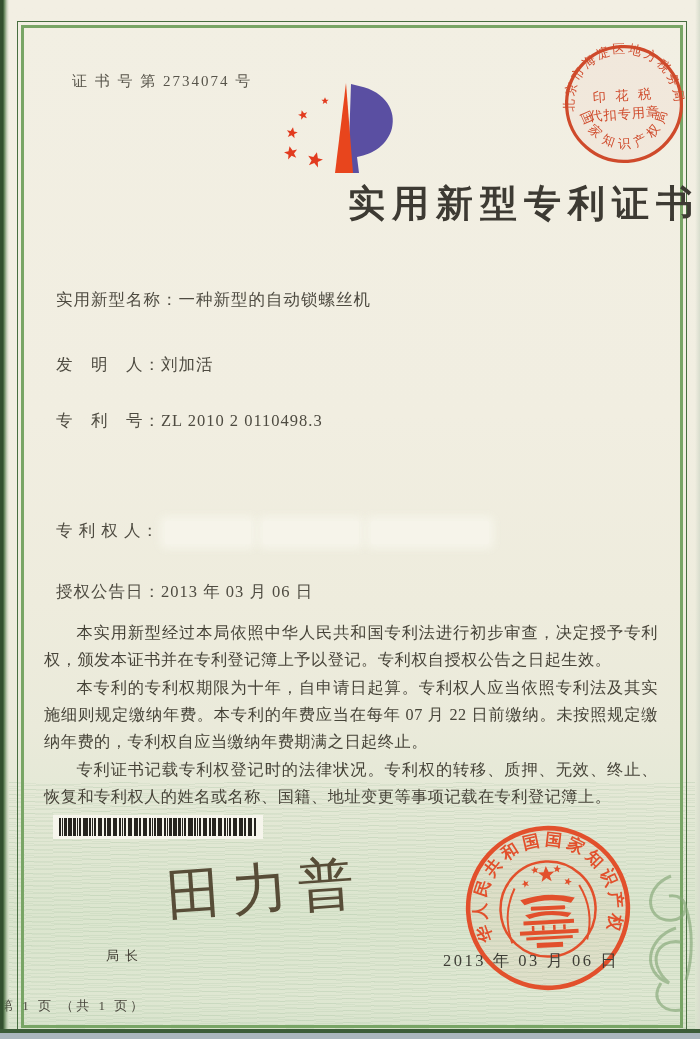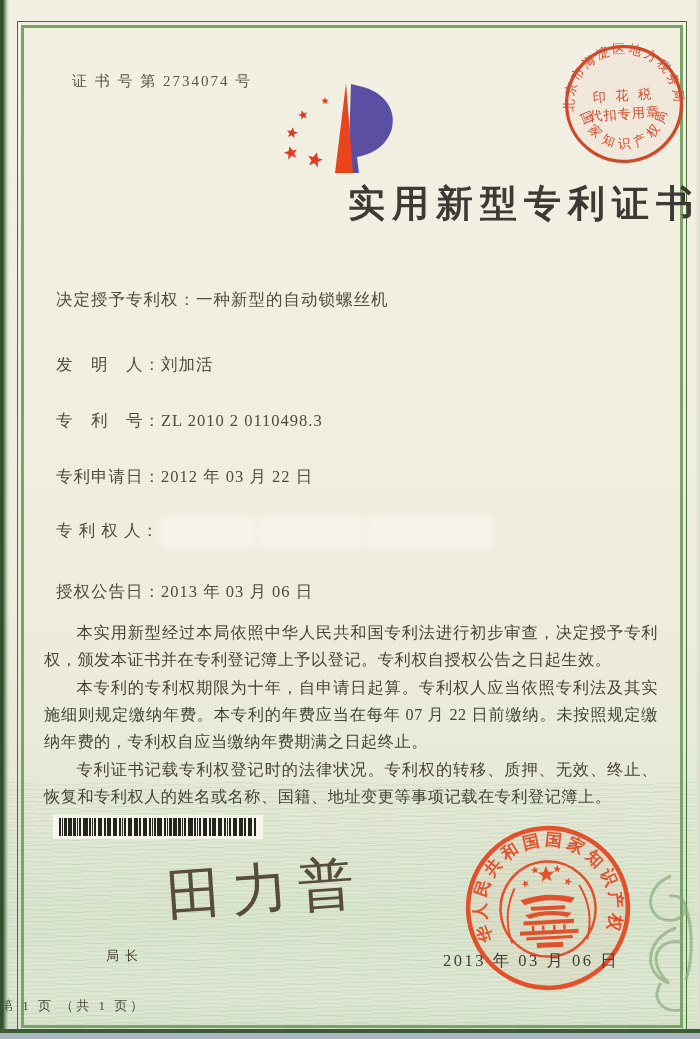--- a/index.html
+++ b/index.html
@@ -88,30 +88,27 @@
       <use href="#lstar" transform="translate(48,73) scale(0.7) rotate(-12)"></use>
       <use href="#lstar" transform="translate(72,80) scale(0.8) rotate(14)"></use>
     </g>
     <path d="M108,4 L116,6 C144,12 153,32 149,48 C145,64 131,74 114,77 L116,93 L105,93 Z" fill="#5a4fa2"></path>
     <polygon points="103,3 92,93 110,93" fill="#e8451d"></polygon>
   </svg>
 
   <div class="title">实用新型专利证书</div>
 
   <div class="field-row" style="top:289px">
-    <span>决定授予专利权：</span><span>一种新型的自动锁螺丝机</span>
+    <span>实用新型名称：</span><span>一种新型的自动锁螺丝机</span>
   </div>
   <div class="field-row" style="top:354px">
     <span>发　明　人：</span><span>刘加活</span>
   </div>
   <div class="field-row" style="top:410px">
     <span>专　利　号：</span><span>ZL 2010 2 0110498.3</span>
-  </div>
-  <div class="field-row" style="top:466px">
-    <span>专利申请日：</span><span>2012 年 03 月 22 日</span>
   </div>
   <div class="field-row" style="top:520px">
     <span>专 利 权 人：</span><span></span><span class="redact-strip">
         <span class="redact-block" style="width:86px"></span>
         <span class="redact-block" style="width:96px"></span>
         <span class="redact-block" style="width:118px"></span>
       </span>
   </div>
   <div class="field-row" style="top:581px">
     <span>授权公告日：</span><span>2013 年 03 月 06 日</span>

